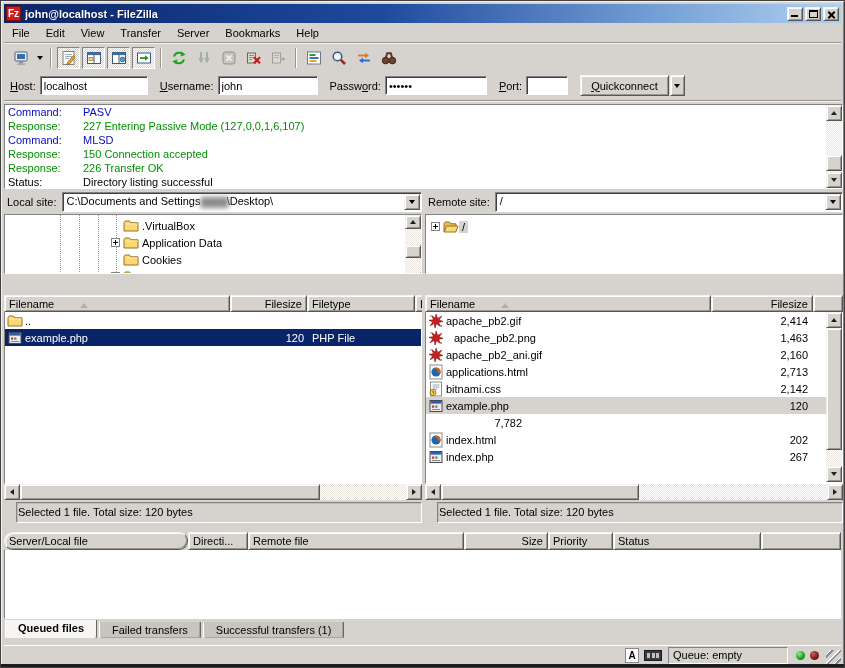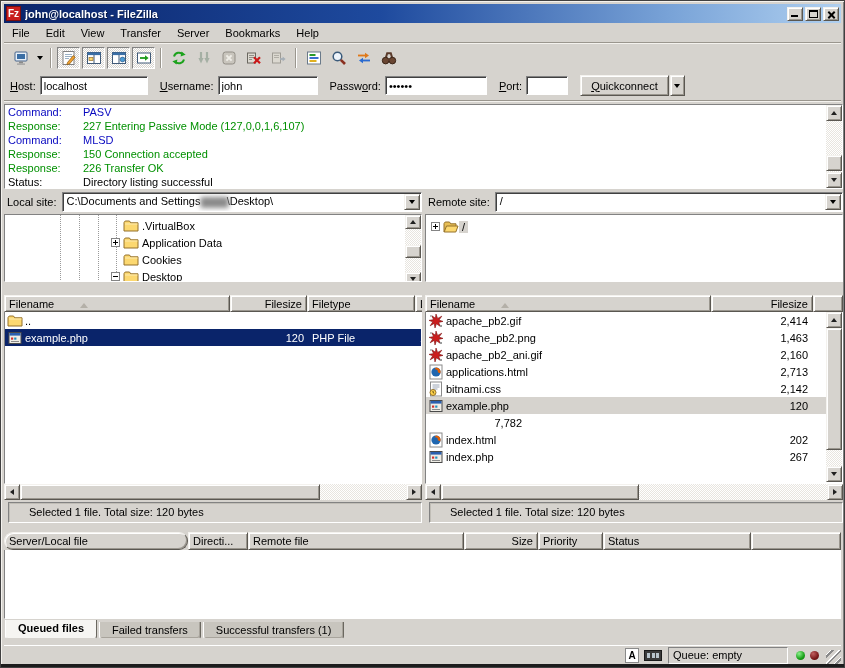--- a/index.html
+++ b/index.html
@@ -69,21 +69,21 @@
   .tri-l{width:0;height:0;border:3px solid transparent;border-right:4px solid #202020;margin-right:3px;}
   .tri-r{width:0;height:0;border:3px solid transparent;border-left:4px solid #202020;margin-left:3px;}
   
   .pane{position:absolute;top:191px;width:418px;height:332px;}
   .pane.local{left:3px;} .pane.remote{left:424px;}
   .siterow{position:absolute;left:0;top:0;right:0;height:20px;display:flex;align-items:center;}
   .sitelabel{margin:0 5px 0 3px;white-space:nowrap;}
   .combo{flex:1;height:20px;position:relative;padding:2px 20px 2px 4px;white-space:nowrap;overflow:hidden;}
   .combodrop{position:absolute;right:1px;top:1px;width:16px;height:16px;display:flex;align-items:center;justify-content:center;}
   .redact{filter:blur(2.5px);color:#8a8a8a;letter-spacing:-2px;font-size:9px;}
-  .treebox{position:absolute;left:0;top:22px;right:0;height:68px;background:#fff;
+  .treebox{position:absolute;left:0;top:22px;right:0;height:60px;background:#fff;
     border:1px solid #828282;border-right-color:#fff;border-bottom-color:#fff;overflow:hidden;}
   .treerow{position:absolute;height:17px;display:flex;align-items:center;white-space:nowrap;}
   .expander{width:9px;height:9px;background:#fff;border:1px solid #848484;position:relative;flex:none;margin-right:3px;}
   .expander i{position:absolute;left:1px;top:3px;width:5px;height:1px;background:#000;}
   .expander.plus b{position:absolute;left:3px;top:1px;width:1px;height:5px;background:#000;}
   .guide{position:absolute;top:0;bottom:0;width:1px;
     background-image:repeating-linear-gradient(#9a9a9a 0 1px,transparent 1px 2px);}
   .ficon{width:16px;height:16px;flex:none;display:inline-block;vertical-align:middle;}
   .ficon svg{width:16px;height:16px;display:block;}
   .treelabel{padding:0 3px;}
@@ -94,21 +94,21 @@
   .hcell.num{justify-content:flex-end;}
   .hfill{flex:1;}
   .sortarrow{width:0;height:0;border:4px solid transparent;border-bottom:5px solid #b4b0a8;margin-left:26px;}
   .listbody{position:absolute;left:0;top:120px;right:0;height:172px;background:#fff;
     border:1px solid #828282;border-top:none;border-right-color:#fff;border-bottom-color:#fff;overflow:hidden;}
   .frow{position:relative;height:17px;display:flex;align-items:center;white-space:nowrap;}
   .frow .cell{padding:0 4px;overflow:hidden;flex:none;display:flex;align-items:center;height:17px;}
   .cell.num{justify-content:flex-end;}
   .frow.sel-active{background:#0a246a;color:#fff;}
   .frow.sel-inactive{background:#d6d3ce;}
-  .statusline{position:absolute;left:4px;top:310px;right:0;height:21px;padding:3px 20px;
+  .statusline{position:absolute;left:12px;top:310px;right:0;height:21px;padding:3px 1px;
     border:1px solid #828282;border-right-color:#fff;border-bottom-color:#fff;
     box-shadow:inset 1px 1px 0 #c0bdb6;background:#d6d3ce;white-space:nowrap;}
   
   .queuehdr{position:absolute;left:3px;top:531px;right:3px;height:18px;background:#d6d3ce;display:flex;overflow:hidden;}
   .queuehdr .hcell{height:18px;}
   .queuebody{position:absolute;left:3px;top:549px;right:3px;height:69px;background:#fff;
     border:1px solid #828282;border-top:none;border-right-color:#fff;border-bottom-color:#fff;}
   .tabs{position:absolute;left:4px;top:619px;right:3px;height:19px;display:flex;align-items:flex-end;}
   .tab{height:17px;padding:2px 12px;margin-right:2px;white-space:nowrap;
     border:1px solid;border-color:#fff #6a675f #d6d3ce #fff;border-radius:0 0 3px 3px;
@@ -653,21 +653,21 @@
           <span class="tri-r"></span>
         </div>
     </div>
     <div class="statusline">Selected 1 file. Total size: 120 bytes</div>
   </div>
 
   <div class="queuehdr" id="queuehdr">
       <div class="hcell raised" style="width: 184px; border-radius: 9px;">Server/Local file</div>
       <div class="hcell raised" style="width: 60px;">Directi...</div>
       <div class="hcell raised" style="width: 216px;">Remote file</div>
-      <div class="hcell raised num" style="width: 74px;">Size</div>
+      <div class="hcell raised num" style="width: 84px;">Size</div>
       <div class="hcell raised" style="width: 65px;">Priority</div>
       <div class="hcell raised" style="width: 148px;">Status</div>
       <div class="hcell raised hfill"></div>
     </div>
   <div class="queuebody"></div>
   <div class="tabs" id="queuetabs">
       <div class="tab active">Queued files</div>
       <div class="tab">Failed transfers</div>
       <div class="tab">Successful transfers (1)</div>
     </div>

